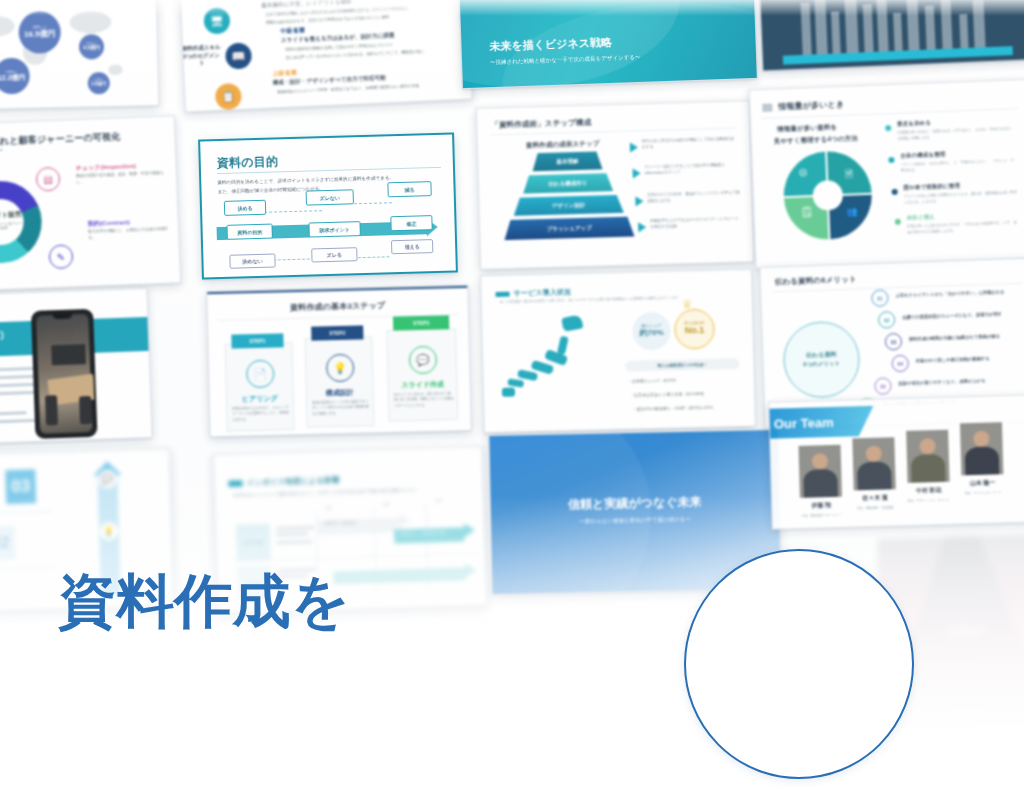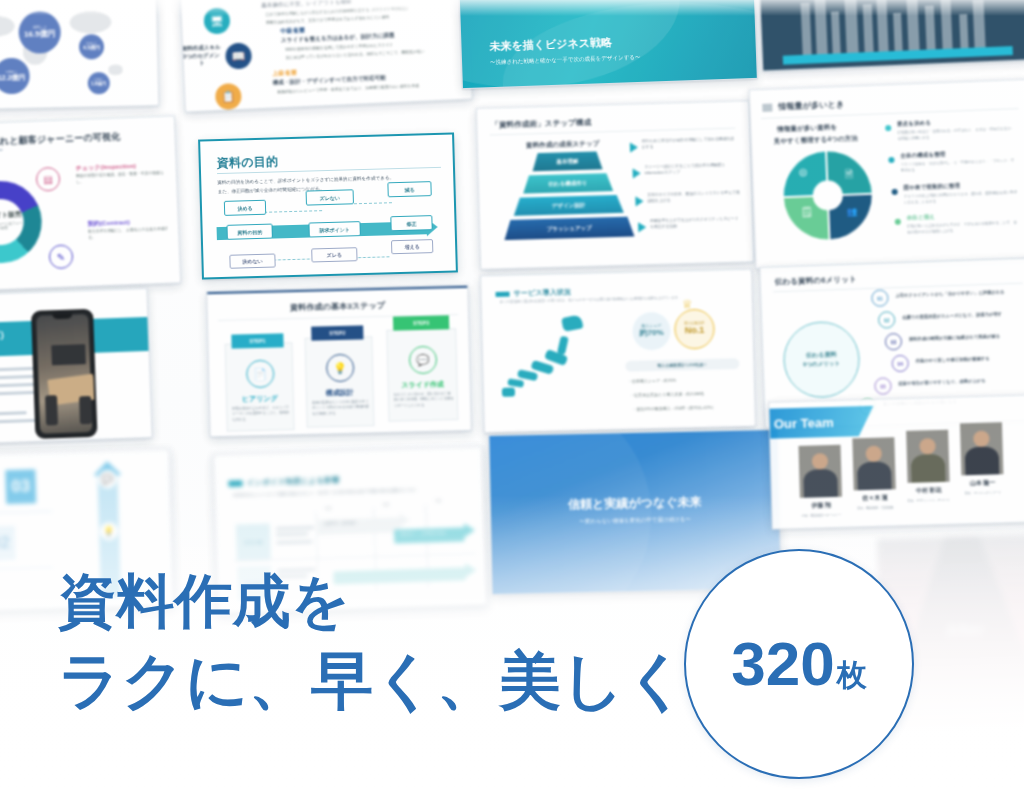--- a/index.html
+++ b/index.html
@@ -655,23 +655,18 @@
     <div class="bg"></div>
     <div class="wedge"></div>
     <div class="afterLbl" style="left:50%;top:86px;transform:translateX(-50%);font-size:16px;">After</div>
   </div>
 
   <div id="fadeTop"></div>
   <div id="fade"></div>
 
   <div id="headline">
     <span class="l1">資料作成を</span>
-    <span class="l2">ラクに、早く、美しく</span>
   </div>
 
   <div id="badge">
-    <div class="big">
-      <span>320</span>
-      <span class="unit">枚</span>
-    </div>
   </div>
 
 </div>
 
 </body></html>

